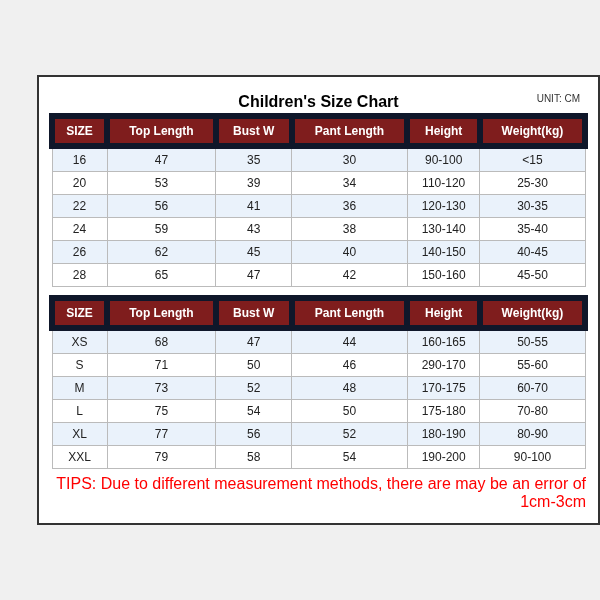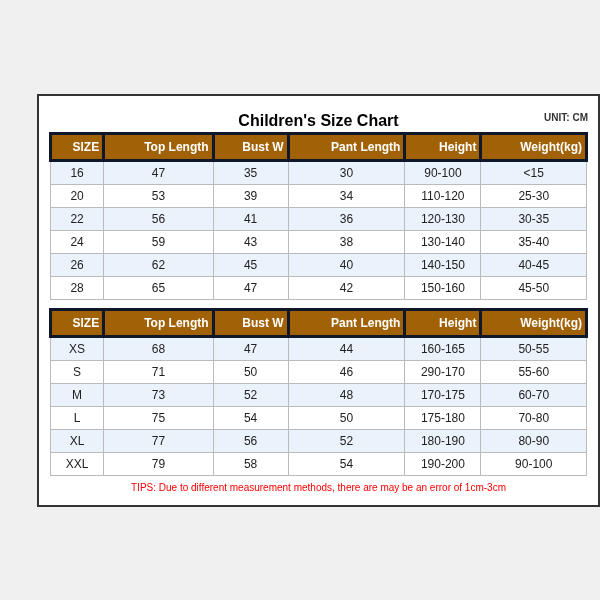--- a/index.html
+++ b/index.html
@@ -22,57 +22,57 @@
     .section-title {
       text-align: center;
       font-size: 16px;
       font-weight: bold;
       padding: 6px 0 2px 0;
       color: #000;
       position: relative;
     }
     .unit-label {
       position: absolute;
-      right: 0;
+      right: 8px;
       top: 6px;
       font-size: 10px;
-      font-weight: bold;
+      font-weight: normal;
       color: #333;
     }
     table {
       width: 100%;
       border-collapse: collapse;
       font-size: 12px;
     }
     th {
-      background-color: #a16207;
+      background-color: #7f1d1d;
       color: #fff;
-      border: 3px solid #0f172a;
+      border: 6px solid #0f172a;
       padding: 5px 3px;
-      text-align: right;
+      text-align: center;
       font-weight: bold;
     }
     td {
       border: 1px solid #bbb;
       padding: 4px 3px;
       text-align: center;
       color: #222;
     }
     tr:nth-child(odd) td {
       background-color: #eaf2fb;
     }
     tr:nth-child(even) td {
       background-color: #fff;
     }
     tr td:first-child {
       font-weight: normal;
     }
     .tips {
-      text-align: center;
-      font-size: 10px;
+      text-align: right;
+      font-size: 16px;
       color: red;
       padding: 6px 2px 2px 2px;
     }
     .section-gap {
       height: 8px;
     }
   </style>
 </head>
 <body>
 

